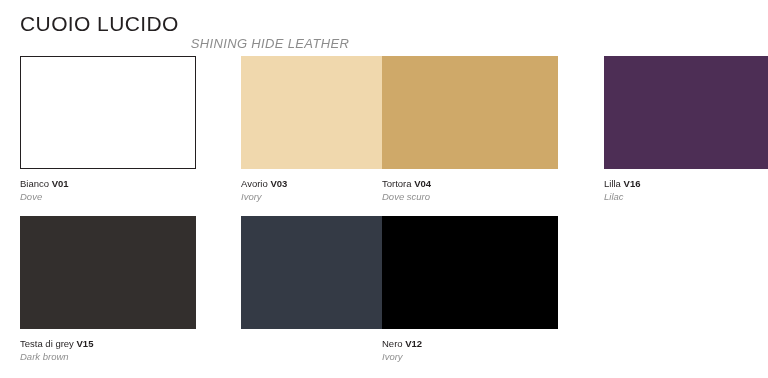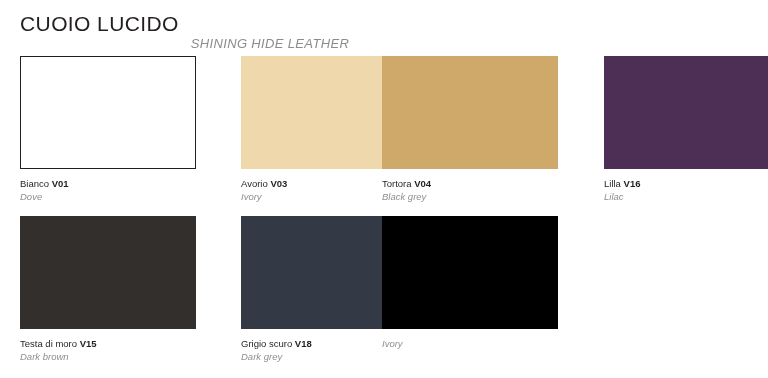--- a/index.html
+++ b/index.html
@@ -147,21 +147,21 @@
         </div>
       </div>
 
       <div class="cell c2">
         <div class="swatch" style="background-color: rgb(207, 169, 105);"></div>
         <div class="caption">
           <div class="cap-name">
             <span>Tortora</span>
             <span class="code">V04</span>
           </div>
-          <div class="cap-en">Black grey</div>
+          <div class="cap-en">Dove scuro</div>
         </div>
       </div>
 
       <div class="cell c3">
         <div class="swatch" style="background-color: rgb(77, 46, 85);"></div>
         <div class="caption">
           <div class="cap-name">
             <span>Lilla</span>
             <span class="code">V16</span>
           </div>
@@ -170,41 +170,38 @@
       </div>
 
     </div>
 
     <div class="row row-2">
 
       <div class="cell c0">
         <div class="swatch" style="background-color: rgb(51, 47, 45);"></div>
         <div class="caption">
           <div class="cap-name">
-            <span>Testa di moro</span>
+            <span>Testa di grey</span>
             <span class="code">V15</span>
           </div>
           <div class="cap-en">Dark brown</div>
         </div>
       </div>
 
       <div class="cell c1">
         <div class="swatch" style="background-color: rgb(52, 58, 69);"></div>
-        <div class="caption">
-          <div class="cap-name">
-            <span>Grigio scuro</span>
-            <span class="code">V18</span>
-          </div>
-          <div class="cap-en">Dark grey</div>
-        </div>
       </div>
 
       <div class="cell c2">
         <div class="swatch" style="background-color: rgb(0, 0, 0);"></div>
         <div class="caption">
+          <div class="cap-name">
+            <span>Nero</span>
+            <span class="code">V12</span>
+          </div>
           <div class="cap-en">Ivory</div>
         </div>
       </div>
 
     </div>
 
   </div>
 
 </div>
 

